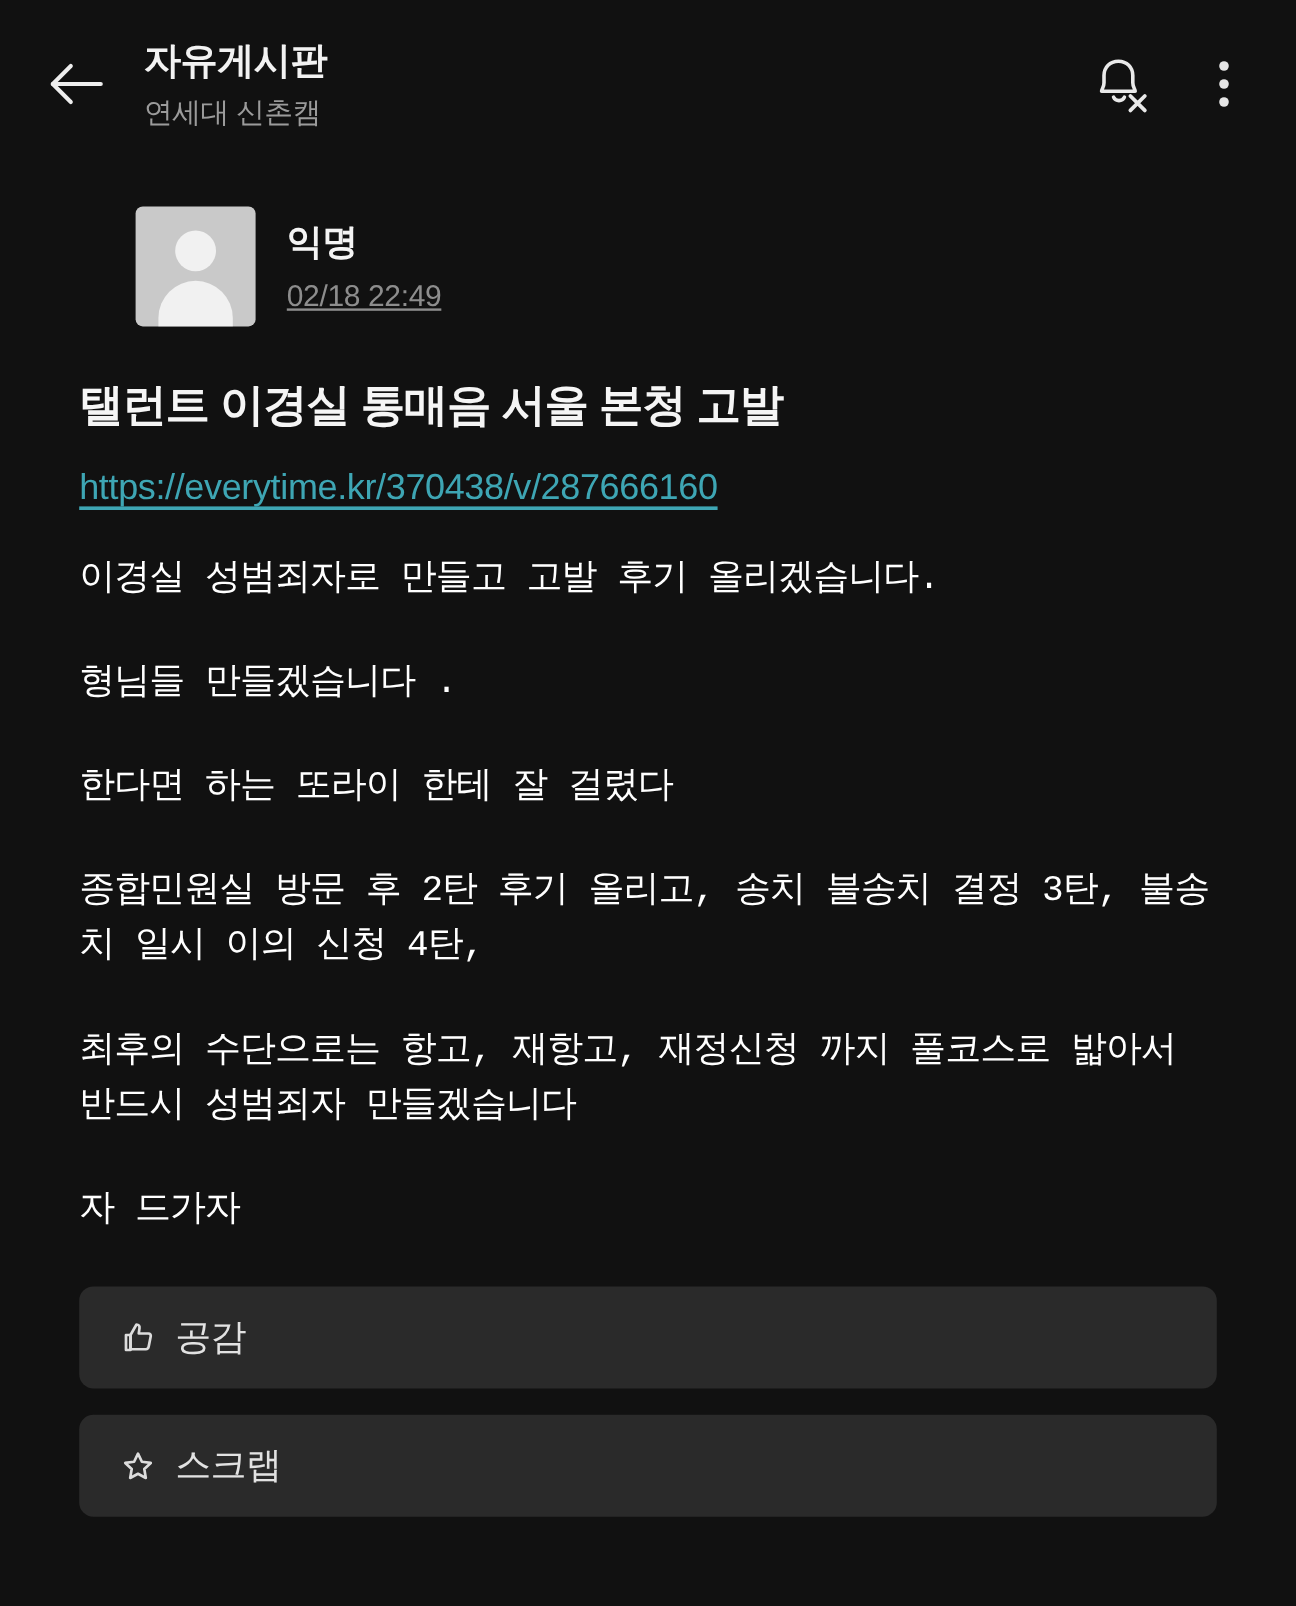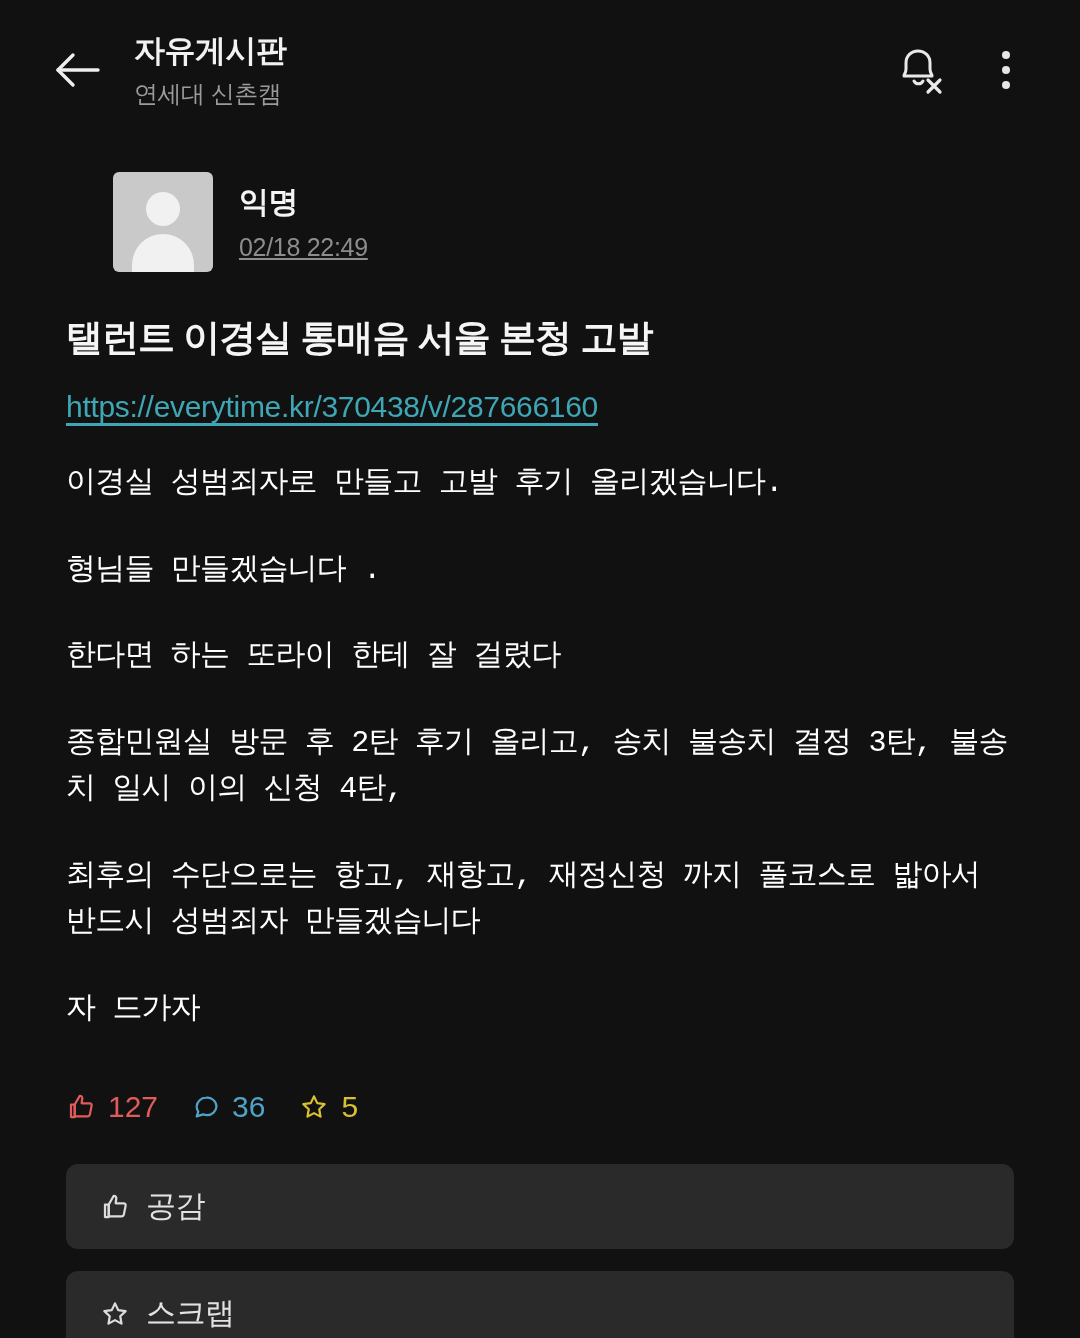--- a/index.html
+++ b/index.html
@@ -17,21 +17,21 @@
     background: #111111;
     color: #e8e8e8;
   }
 
   
   .header {
     position: relative;
     height: 140px;
     display: flex;
     align-items: center;
-    padding: 0 40px;
+    padding: 0 26px;
   }
   .back-btn {
     width: 74px;
     height: 74px;
     display: flex;
     align-items: center;
     justify-content: center;
     flex: 0 0 auto;
   }
   .back-btn svg { display: block; }
@@ -263,47 +263,20 @@
     <div class="post-body">
       <p>이경실 성범죄자로 만들고 고발 후기 올리겠습니다.</p>
       <p>형님들 만들겠습니다 .</p>
       <p>한다면 하는 또라이 한테 잘 걸렸다</p>
       <p>종합민원실 방문 후 2탄 후기 올리고, 송치 불송치 결정 3탄, 불송치 일시 이의 신청 4탄,</p>
       <p>최후의 수단으로는 항고, 재항고, 재정신청 까지 풀코스로 밟아서 반드시 성범죄자 만들겠습니다</p>
       <p>자 드가자</p>
     </div>
   </div>
 
-  <div class="stats">
-    <div class="stat like">
-      <span>
-        <svg width="30" height="30" viewBox="0 0 24 24" fill="none">
-          <path d="M7 10h-3v10h3V10z" stroke="#e05b5b" stroke-width="1.8" stroke-linejoin="round"></path>
-          <path d="M7 10l4-7c1.5 0 2.2 1 2 2.4L12.5 9H19c1 0 1.7.9 1.5 1.9l-1.4 7c-.2.9-.9 1.6-1.8 1.6H7V10z" stroke="#e05b5b" stroke-width="1.8" stroke-linejoin="round"></path>
-        </svg>
-      </span>
-      <span>127</span>
-    </div>
-    <div class="stat comment">
-      <span>
-        <svg width="28" height="28" viewBox="0 0 24 24" fill="none">
-          <path d="M21 11.5a8 8 0 0 1-8 7.5 9 9 0 0 1-3.5-.7L4 20l1.4-4A7.6 7.6 0 0 1 4 11.5 8 8 0 0 1 12 4a8 8 0 0 1 9 7.5z" stroke="#4fa3c7" stroke-width="1.9" stroke-linejoin="round"></path>
-        </svg>
-      </span>
-      <span>36</span>
-    </div>
-    <div class="stat scrap">
-      <span>
-        <svg width="30" height="30" viewBox="0 0 24 24" fill="none">
-          <path d="M12 3.5l2.6 5.4 5.9.8-4.3 4.1 1 5.9-5.2-2.8-5.2 2.8 1-5.9L3.5 9.7l5.9-.8L12 3.5z" stroke="#d8c032" stroke-width="1.8" stroke-linejoin="round"></path>
-        </svg>
-      </span>
-      <span>5</span>
-    </div>
-  </div>
 
   <div class="actions">
     <button class="action-btn">
       <span>
         <svg width="30" height="30" viewBox="0 0 24 24" fill="none">
           <path d="M7 10h-3v10h3V10z" stroke="#dcdcdc" stroke-width="1.8" stroke-linejoin="round"></path>
           <path d="M7 10l4-7c1.5 0 2.2 1 2 2.4L12.5 9H19c1 0 1.7.9 1.5 1.9l-1.4 7c-.2.9-.9 1.6-1.8 1.6H7V10z" stroke="#dcdcdc" stroke-width="1.8" stroke-linejoin="round"></path>
         </svg>
       </span>
       <span>공감</span>

